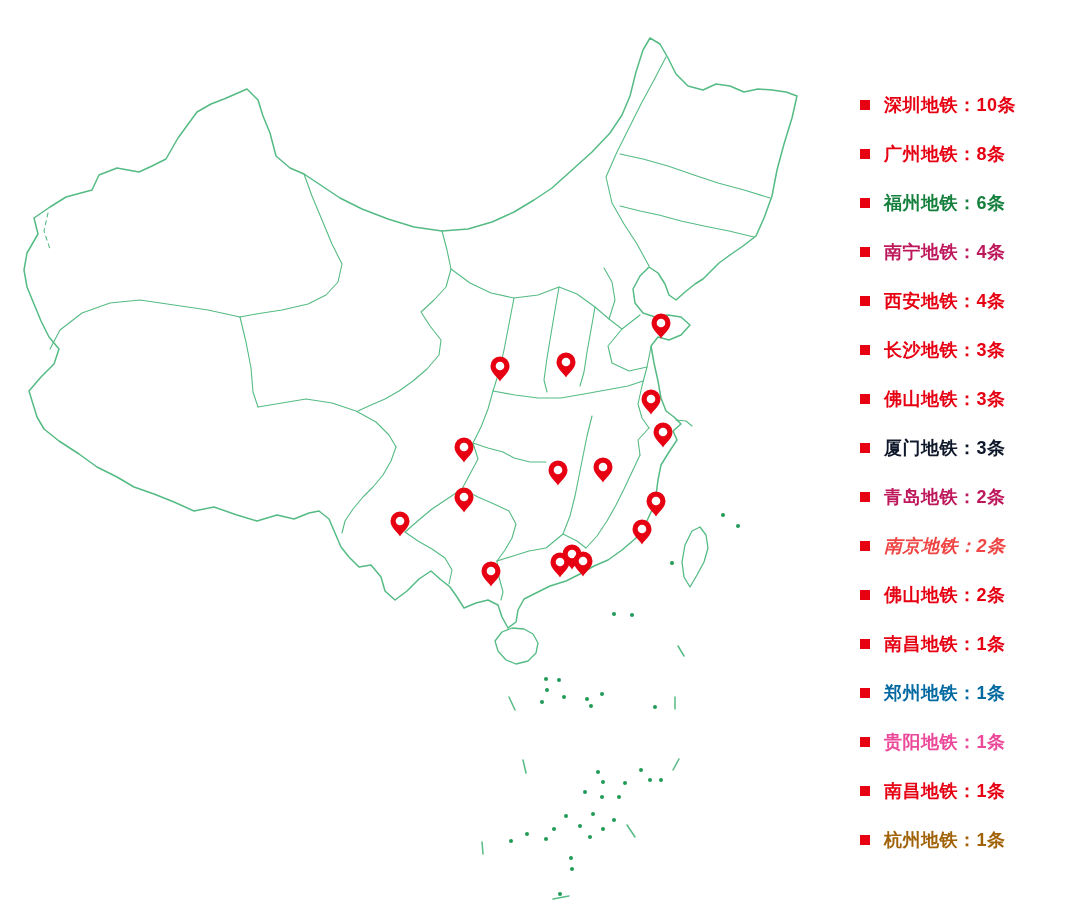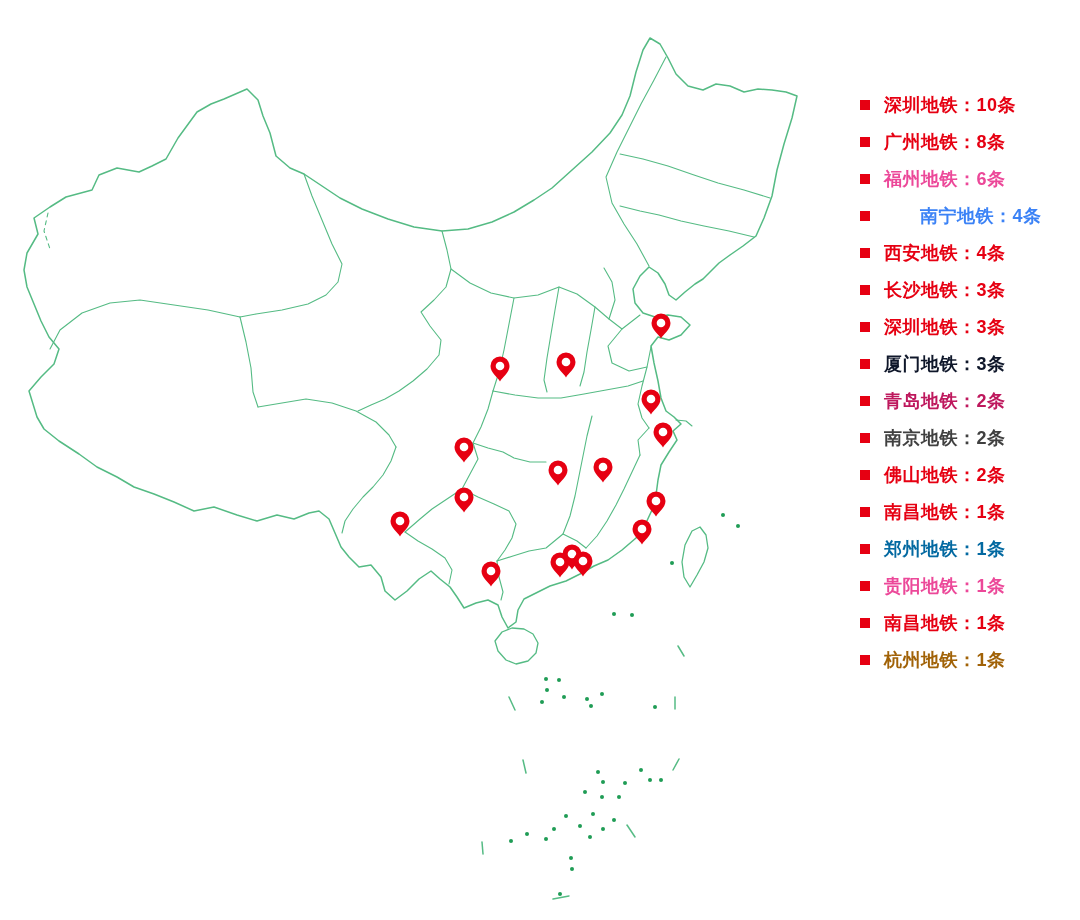--- a/index.html
+++ b/index.html
@@ -8,21 +8,21 @@
     width:1080px;height:920px;
     background:#ffffff;
     overflow:hidden;
     font-family:"Liberation Sans","DejaVu Sans",sans-serif;
   }
   .map-svg{position:absolute;left:0;top:0;}
   .legend{
     position:absolute;
     left:860px;top:93px;
     display:flex;flex-direction:column;
-    gap:13px;
+    gap:25px;
   }
   .legend-row{
     display:flex;align-items:center;
     height:24px;white-space:nowrap;
   }
   .legend-square{
     width:10px;height:10px;
     margin-right:14px;flex:0 0 auto;
   }
   .legend-label{
@@ -219,49 +219,49 @@
       <div class="legend-row">
         <span class="legend-square" style="background: rgb(230, 0, 18);"></span>
         <span class="legend-label" style="color: rgb(230, 0, 18);">深圳地铁：10条</span>
       </div>
       <div class="legend-row">
         <span class="legend-square" style="background: rgb(230, 0, 18);"></span>
         <span class="legend-label" style="color: rgb(230, 0, 18);">广州地铁：8条</span>
       </div>
       <div class="legend-row">
         <span class="legend-square" style="background: rgb(230, 0, 18);"></span>
-        <span class="legend-label" style="color: #ec4899; text-align: center;">福州地铁：6条</span>
-      </div>
-      <div class="legend-row">
-        <span class="legend-square" style="background: rgb(230, 0, 18);"></span>
-        <span class="legend-label" style="color: #3b82f6; margin-left: 36px;">南宁地铁：4条</span>
+        <span class="legend-label" style="color: #15803d; text-align: center;">福州地铁：6条</span>
+      </div>
+      <div class="legend-row">
+        <span class="legend-square" style="background: rgb(230, 0, 18);"></span>
+        <span class="legend-label" style="color: #be185d;">南宁地铁：4条</span>
       </div>
       <div class="legend-row">
         <span class="legend-square" style="background: rgb(230, 0, 18);"></span>
         <span class="legend-label" style="color: rgb(230, 0, 18);">西安地铁：4条</span>
       </div>
       <div class="legend-row">
         <span class="legend-square" style="background: rgb(230, 0, 18);"></span>
         <span class="legend-label" style="color: rgb(230, 0, 18);">长沙地铁：3条</span>
       </div>
       <div class="legend-row">
         <span class="legend-square" style="background: rgb(230, 0, 18);"></span>
-        <span class="legend-label" style="color: rgb(230, 0, 18);">深圳地铁：3条</span>
+        <span class="legend-label" style="color: rgb(230, 0, 18);">佛山地铁：3条</span>
       </div>
       <div class="legend-row">
         <span class="legend-square" style="background: rgb(230, 0, 18);"></span>
         <span class="legend-label" style="color: #0f172a;">厦门地铁：3条</span>
       </div>
       <div class="legend-row">
         <span class="legend-square" style="background: rgb(230, 0, 18);"></span>
         <span class="legend-label" style="color: #be185d;">青岛地铁：2条</span>
       </div>
       <div class="legend-row">
         <span class="legend-square" style="background: rgb(230, 0, 18);"></span>
-        <span class="legend-label" style="color: #404040;">南京地铁：2条</span>
+        <span class="legend-label" style="color: #ef4444; font-style: italic;">南京地铁：2条</span>
       </div>
       <div class="legend-row">
         <span class="legend-square" style="background: rgb(230, 0, 18);"></span>
         <span class="legend-label" style="color: rgb(230, 0, 18);">佛山地铁：2条</span>
       </div>
       <div class="legend-row">
         <span class="legend-square" style="background: rgb(230, 0, 18);"></span>
         <span class="legend-label" style="color: rgb(230, 0, 18);">南昌地铁：1条</span>
       </div>
       <div class="legend-row">

